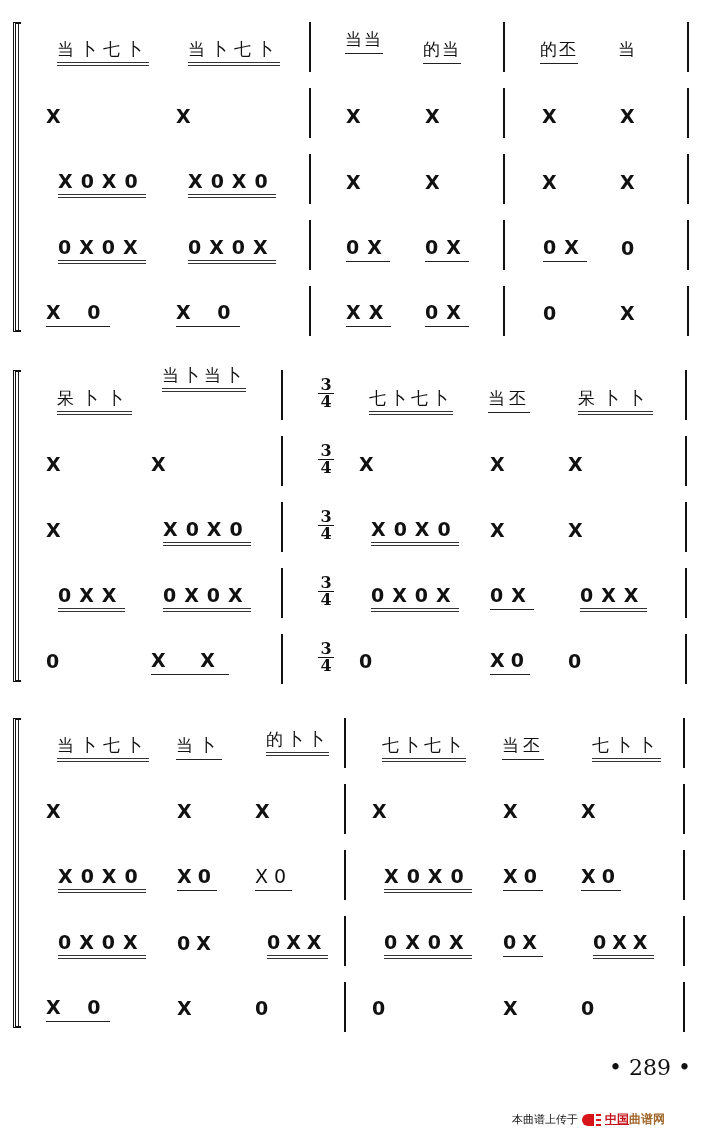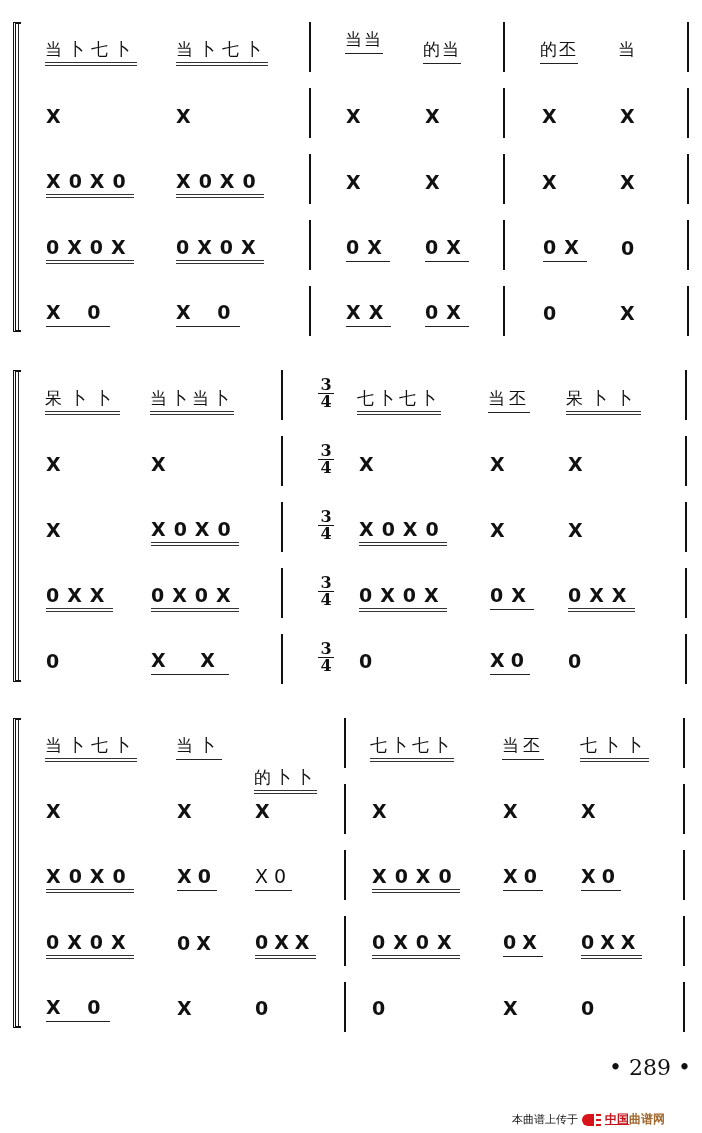--- a/index.html
+++ b/index.html
@@ -4,21 +4,21 @@
 <style>
   html,body{margin:0;padding:0;background:#fff;}
   body{width:702px;height:1133px;position:relative;overflow:hidden;font-family:"DejaVu Sans","Liberation Sans",sans-serif;color:#111;}
   .sys{position:absolute;left:0;width:702px;}
   .bracket{position:absolute;left:13px;width:5px;border-left:3px double #111;border-top:2px solid #111;border-bottom:2px solid #111;border-top-left-radius:0;}
   .bracket:before{content:"";position:absolute;left:2px;top:0;bottom:0;border-left:1px solid #222;}
   .bar{position:absolute;width:0;border-left:2px solid #111;}
   .cell{position:absolute;font-size:19px;font-weight:bold;letter-spacing:0;white-space:pre;line-height:22px;}
   .cell.cn{font-size:17px;font-weight:normal;}
   .ul1{border-bottom:1.5px solid #222;padding-bottom:3px;}
-  .ul2{border-bottom:4px double #333;padding-bottom:2px;}
+  .ul2{border-bottom:4px double #333;padding-bottom:2px;margin-left:12px;}
   .ts{position:absolute;width:16px;text-align:center;font-family:"DejaVu Serif",serif;font-weight:bold;font-size:16px;line-height:16px;}
   .ts .n{display:block;border-bottom:1.5px solid #111;}
   .ts .d{display:block;}
   .pagenum{position:absolute;left:609px;top:1055px;font-family:"DejaVu Serif","Liberation Serif",serif;font-size:22px;}
   .footer{position:absolute;left:512px;top:1111px;font-size:11px;color:#111;display:flex;align-items:center;gap:4px;}
   .logo{display:inline-flex;align-items:center;font-weight:bold;font-size:12px;}
   .logo .mark{display:inline-block;width:12px;height:12px;border-radius:6px 0 0 6px;background:#d8141b;margin-right:2px;position:relative;}
   .logo .lines{display:inline-block;width:5px;height:12px;border-top:2px solid #d8141b;border-bottom:2px solid #d8141b;box-sizing:border-box;margin-right:4px;position:relative;}
   .logo .lines:after{content:"";position:absolute;left:0;right:0;top:3px;border-top:2px solid #d8141b;}
   .logo .a{color:#c4151c;text-decoration:underline;}
@@ -110,21 +110,21 @@
   <div class="ts" style="left:318px;top:575px;">
       <span class="n">3</span>
       <span class="d">4</span>
     </div>
   <div class="ts" style="left:318px;top:641px;">
       <span class="n">3</span>
       <span class="d">4</span>
     </div>
 
   <span class="cell cn ul2" style="left:45px;top:387px;letter-spacing:8px;">呆卜卜</span>
-  <span class="cell cn ul2" style="left:150px;top:387px;letter-spacing:4px;text-align:center;">当卜当卜</span>
+  <span class="cell cn ul2" style="left:150px;top:364px;letter-spacing:4px;text-align:center;">当卜当卜</span>
   <span class="cell cn ul2" style="left:357px;top:387px;letter-spacing:4px;">七卜七卜</span>
   <span class="cell cn ul1" style="left:488px;top:387px;letter-spacing:4px;">当丕</span>
   <span class="cell cn ul2" style="left:566px;top:387px;letter-spacing:8px;">呆卜卜</span>
 
   <span class="cell" style="left:46px;top:453px;">X</span>
   <span class="cell" style="left:151px;top:453px;">X</span>
   <span class="cell" style="left:359px;top:453px;">X</span>
   <span class="cell" style="left:490px;top:453px;">X</span>
   <span class="cell" style="left:568px;top:453px;">X</span>
 
@@ -155,21 +155,21 @@
   <div class="bar" style="left:683px;top:784px;height:50px;"></div>
   <div class="bar" style="left:344px;top:850px;height:50px;"></div>
   <div class="bar" style="left:683px;top:850px;height:50px;"></div>
   <div class="bar" style="left:344px;top:916px;height:50px;"></div>
   <div class="bar" style="left:683px;top:916px;height:50px;"></div>
   <div class="bar" style="left:344px;top:982px;height:50px;"></div>
   <div class="bar" style="left:683px;top:982px;height:50px;"></div>
 
   <span class="cell cn ul2" style="left:45px;top:734px;letter-spacing:6px;">当卜七卜</span>
   <span class="cell cn ul1" style="left:176px;top:734px;letter-spacing:6px;">当卜</span>
-  <span class="cell cn ul2" style="left:254px;top:766px;letter-spacing:4px;">的卜卜</span>
+  <span class="cell cn ul2" style="left:254px;top:728px;letter-spacing:4px;">的卜卜</span>
   <span class="cell cn ul2" style="left:370px;top:734px;letter-spacing:4px;">七卜七卜</span>
   <span class="cell cn ul1" style="left:502px;top:734px;letter-spacing:4px;">当丕</span>
   <span class="cell cn ul2" style="left:580px;top:734px;letter-spacing:6px;">七卜卜</span>
 
   <span class="cell" style="left:46px;top:800px;">X</span>
   <span class="cell" style="left:177px;top:800px;">X</span>
   <span class="cell" style="left:255px;top:800px;">X</span>
   <span class="cell" style="left:372px;top:800px;">X</span>
   <span class="cell" style="left:503px;top:800px;">X</span>
   <span class="cell" style="left:581px;top:800px;">X</span>

